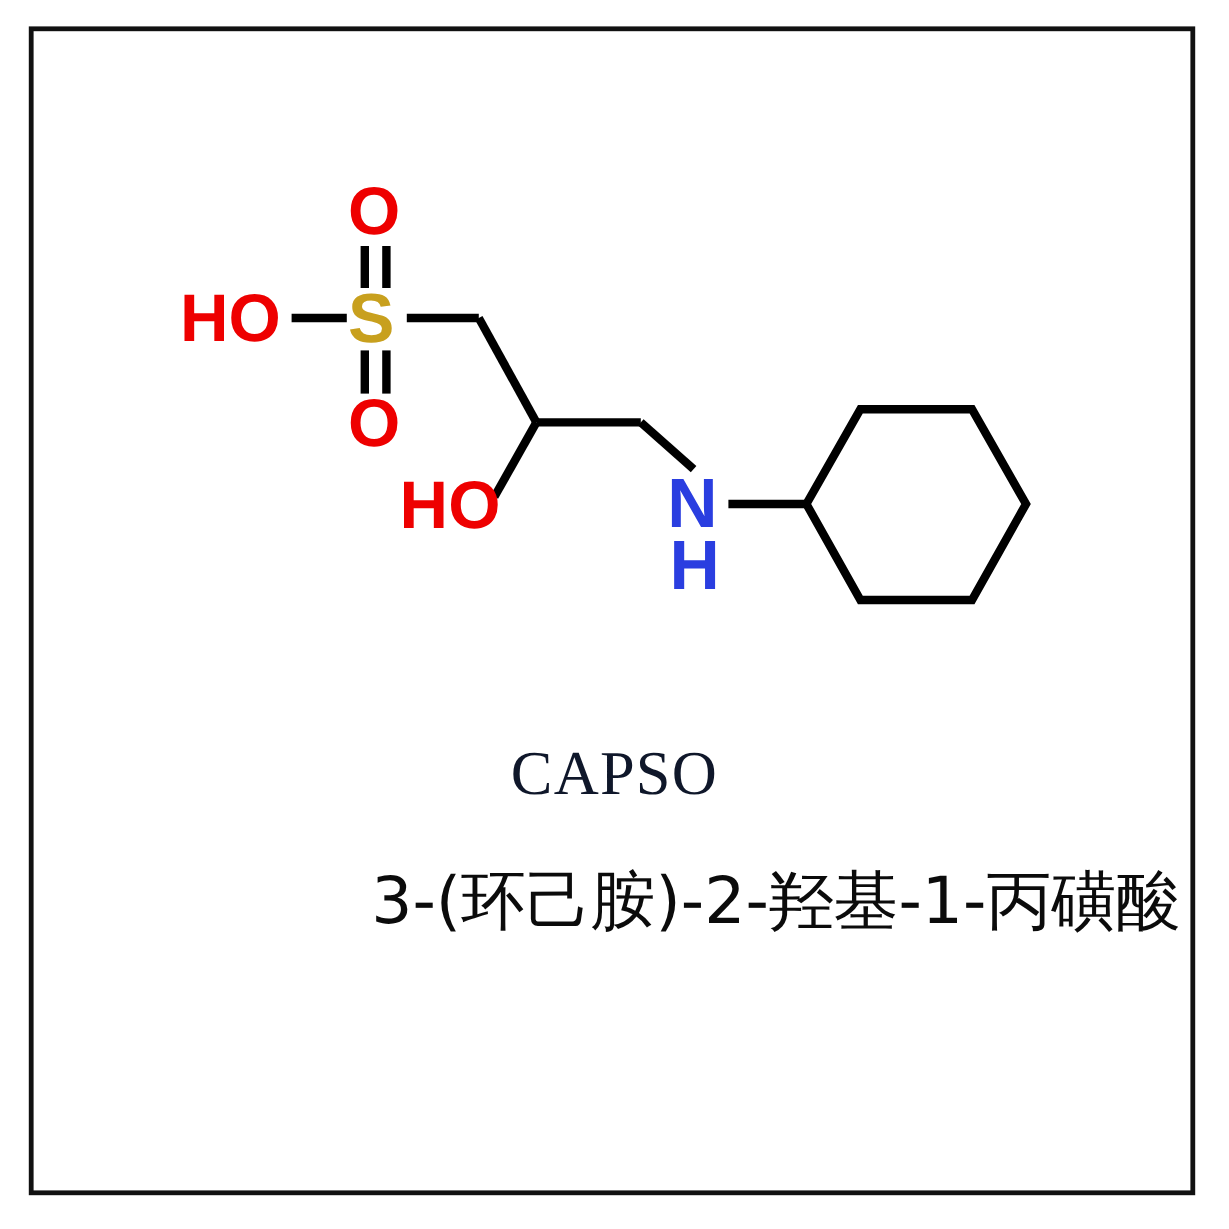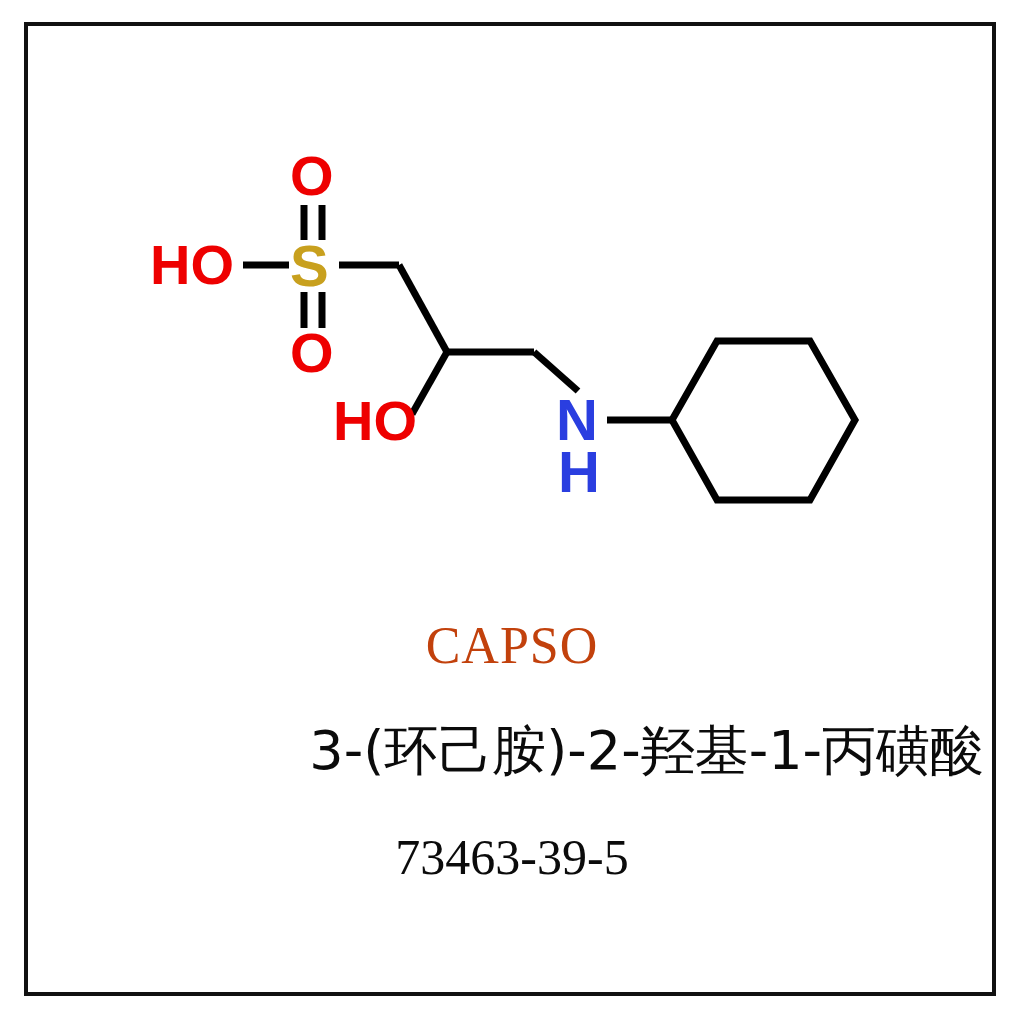--- a/index.html
+++ b/index.html
@@ -91,21 +91,21 @@
   #caption-block {
     position: absolute;
     left: 40px;
     top: 620px;
     width: 944px;
     text-align: center;
   }
   #caption-abbrev {
     font-family: "Liberation Serif", serif;
     font-size: 52px;
-    color: #c2410c;
+    color: #0f172a;
     letter-spacing: 1px;
     line-height: 1.0;
     margin-bottom: 52px;
   }
   #caption-chinese-name {
     font-family: "DejaVu Sans", "Liberation Sans", sans-serif;
     font-size: 54px;
     color: #0b0b0b;
     line-height: 1.0;
     margin-bottom: 54px;
@@ -158,16 +158,15 @@
   <div class="atom-label" id="label-s">S</div>
   <div class="atom-label" id="label-o-top">O</div>
   <div class="atom-label" id="label-o-bottom">O</div>
   <div class="atom-label" id="label-ho-hydroxyl">HO</div>
   <div class="atom-label" id="label-n">N</div>
   <div class="atom-label" id="label-h">H</div>
 
   <div id="caption-block">
     <div id="caption-abbrev">CAPSO</div>
     <div id="caption-chinese-name">3-(环己胺)-2-羟基-1-丙磺酸</div>
-    <div id="caption-cas">73463-39-5</div>
   </div>
 
 </div>
 
 </body></html>

